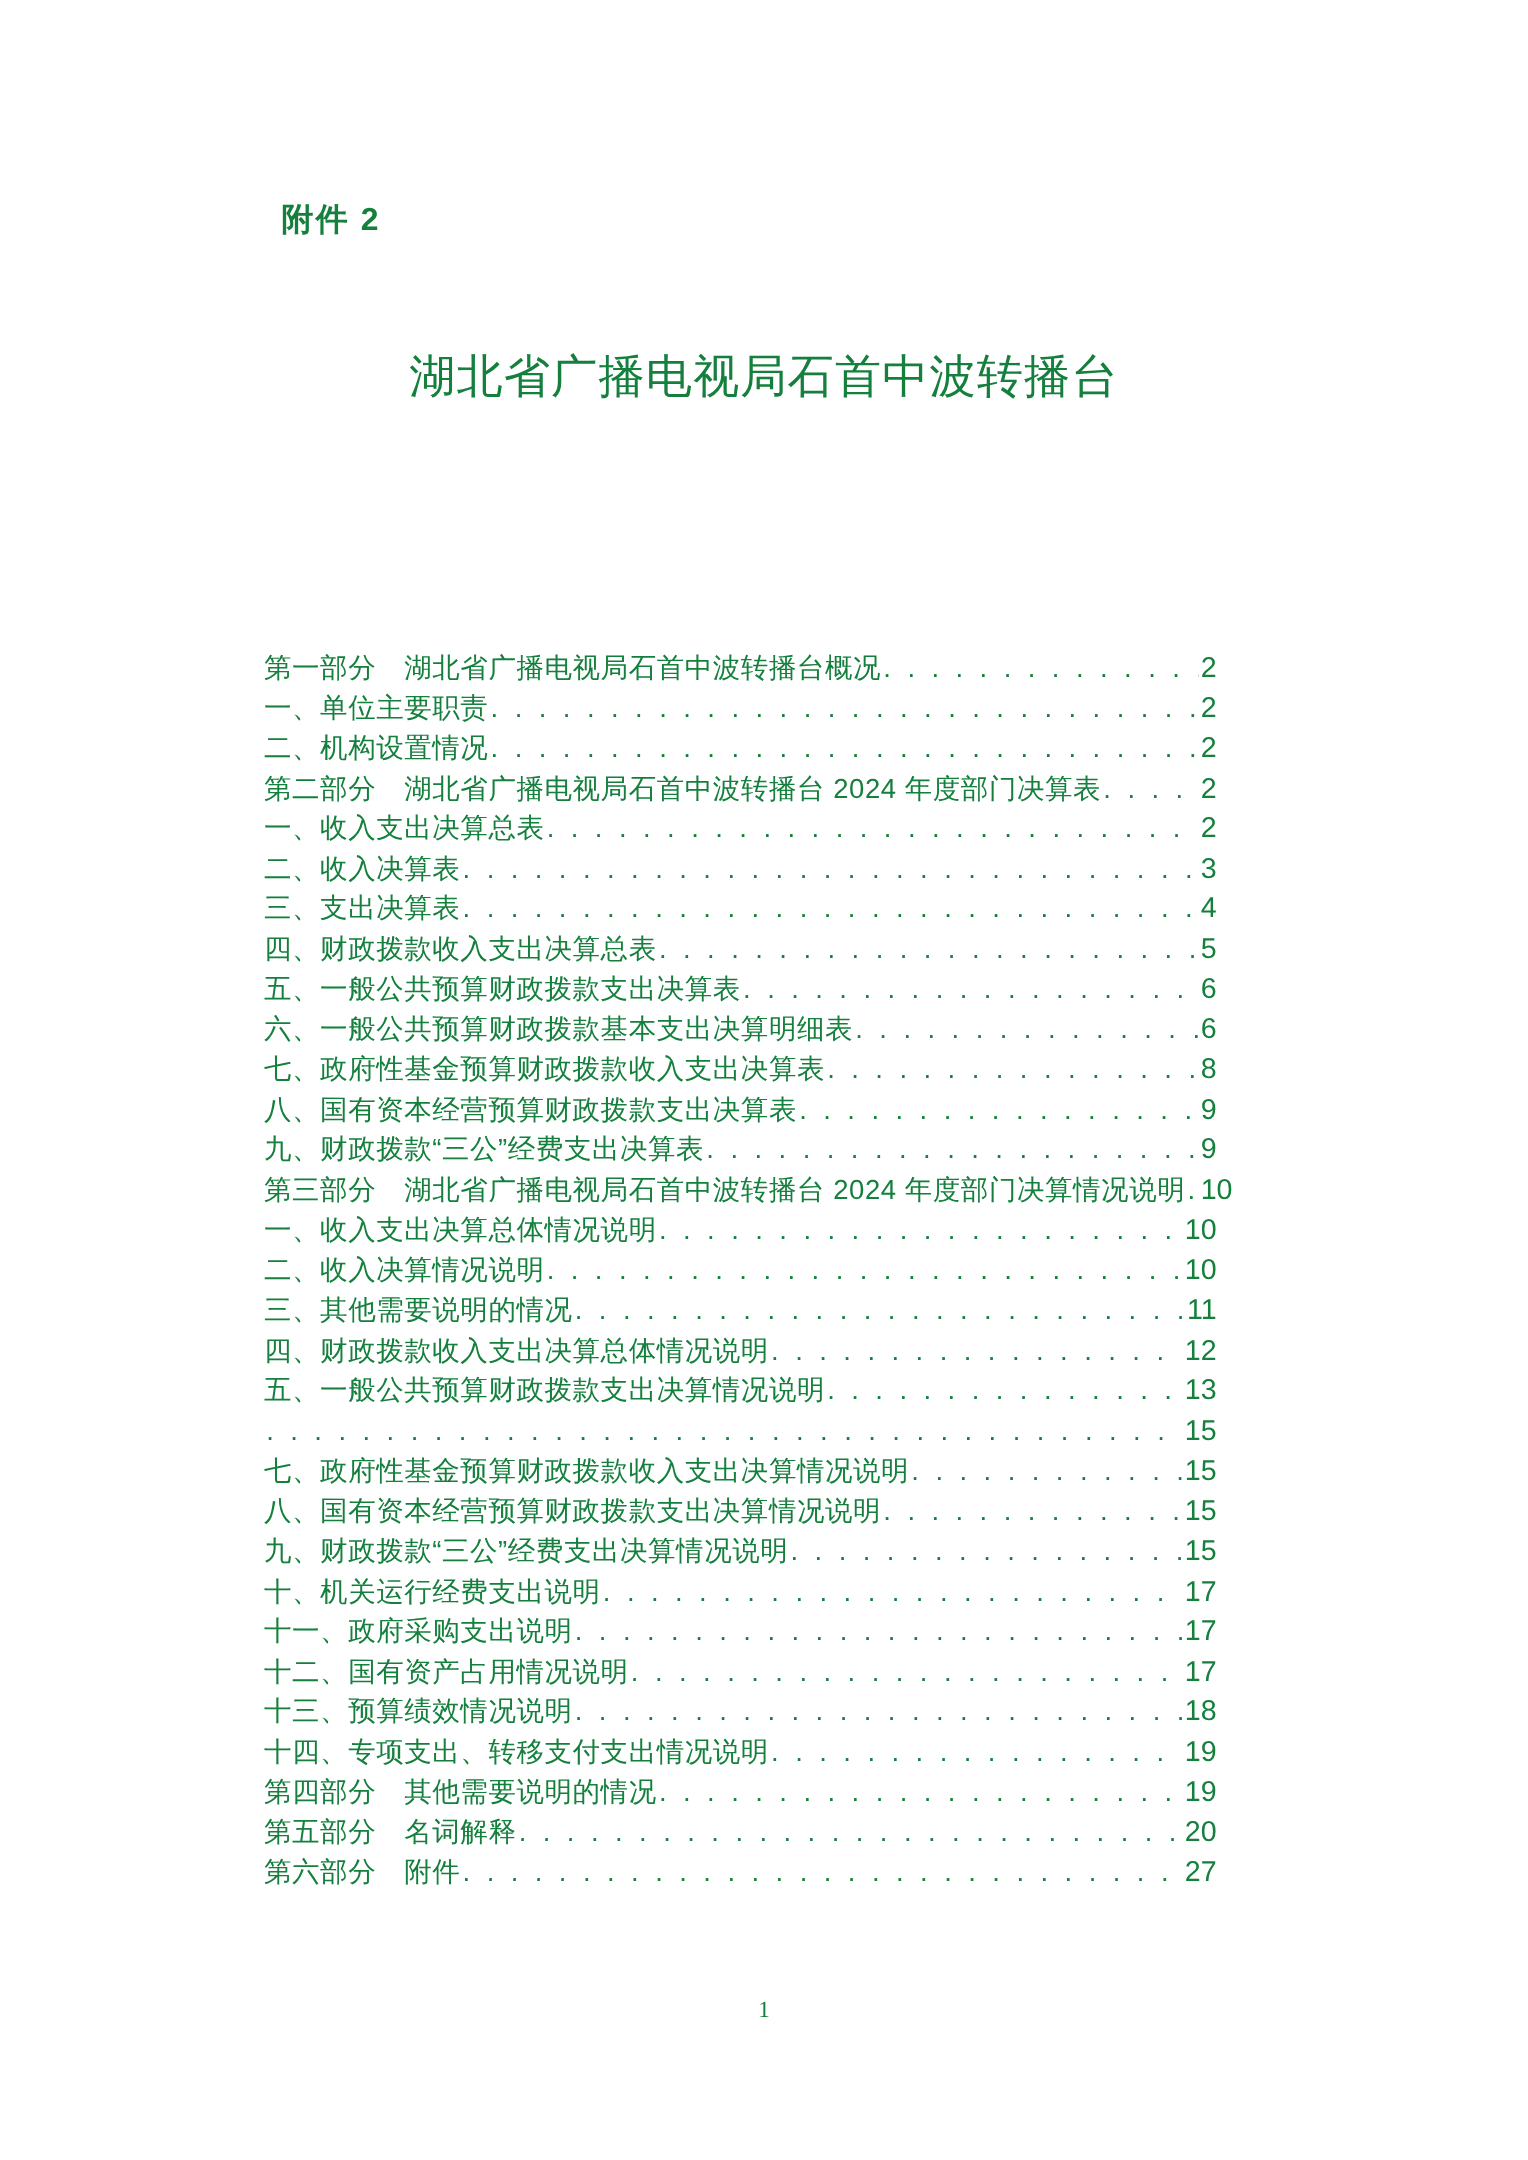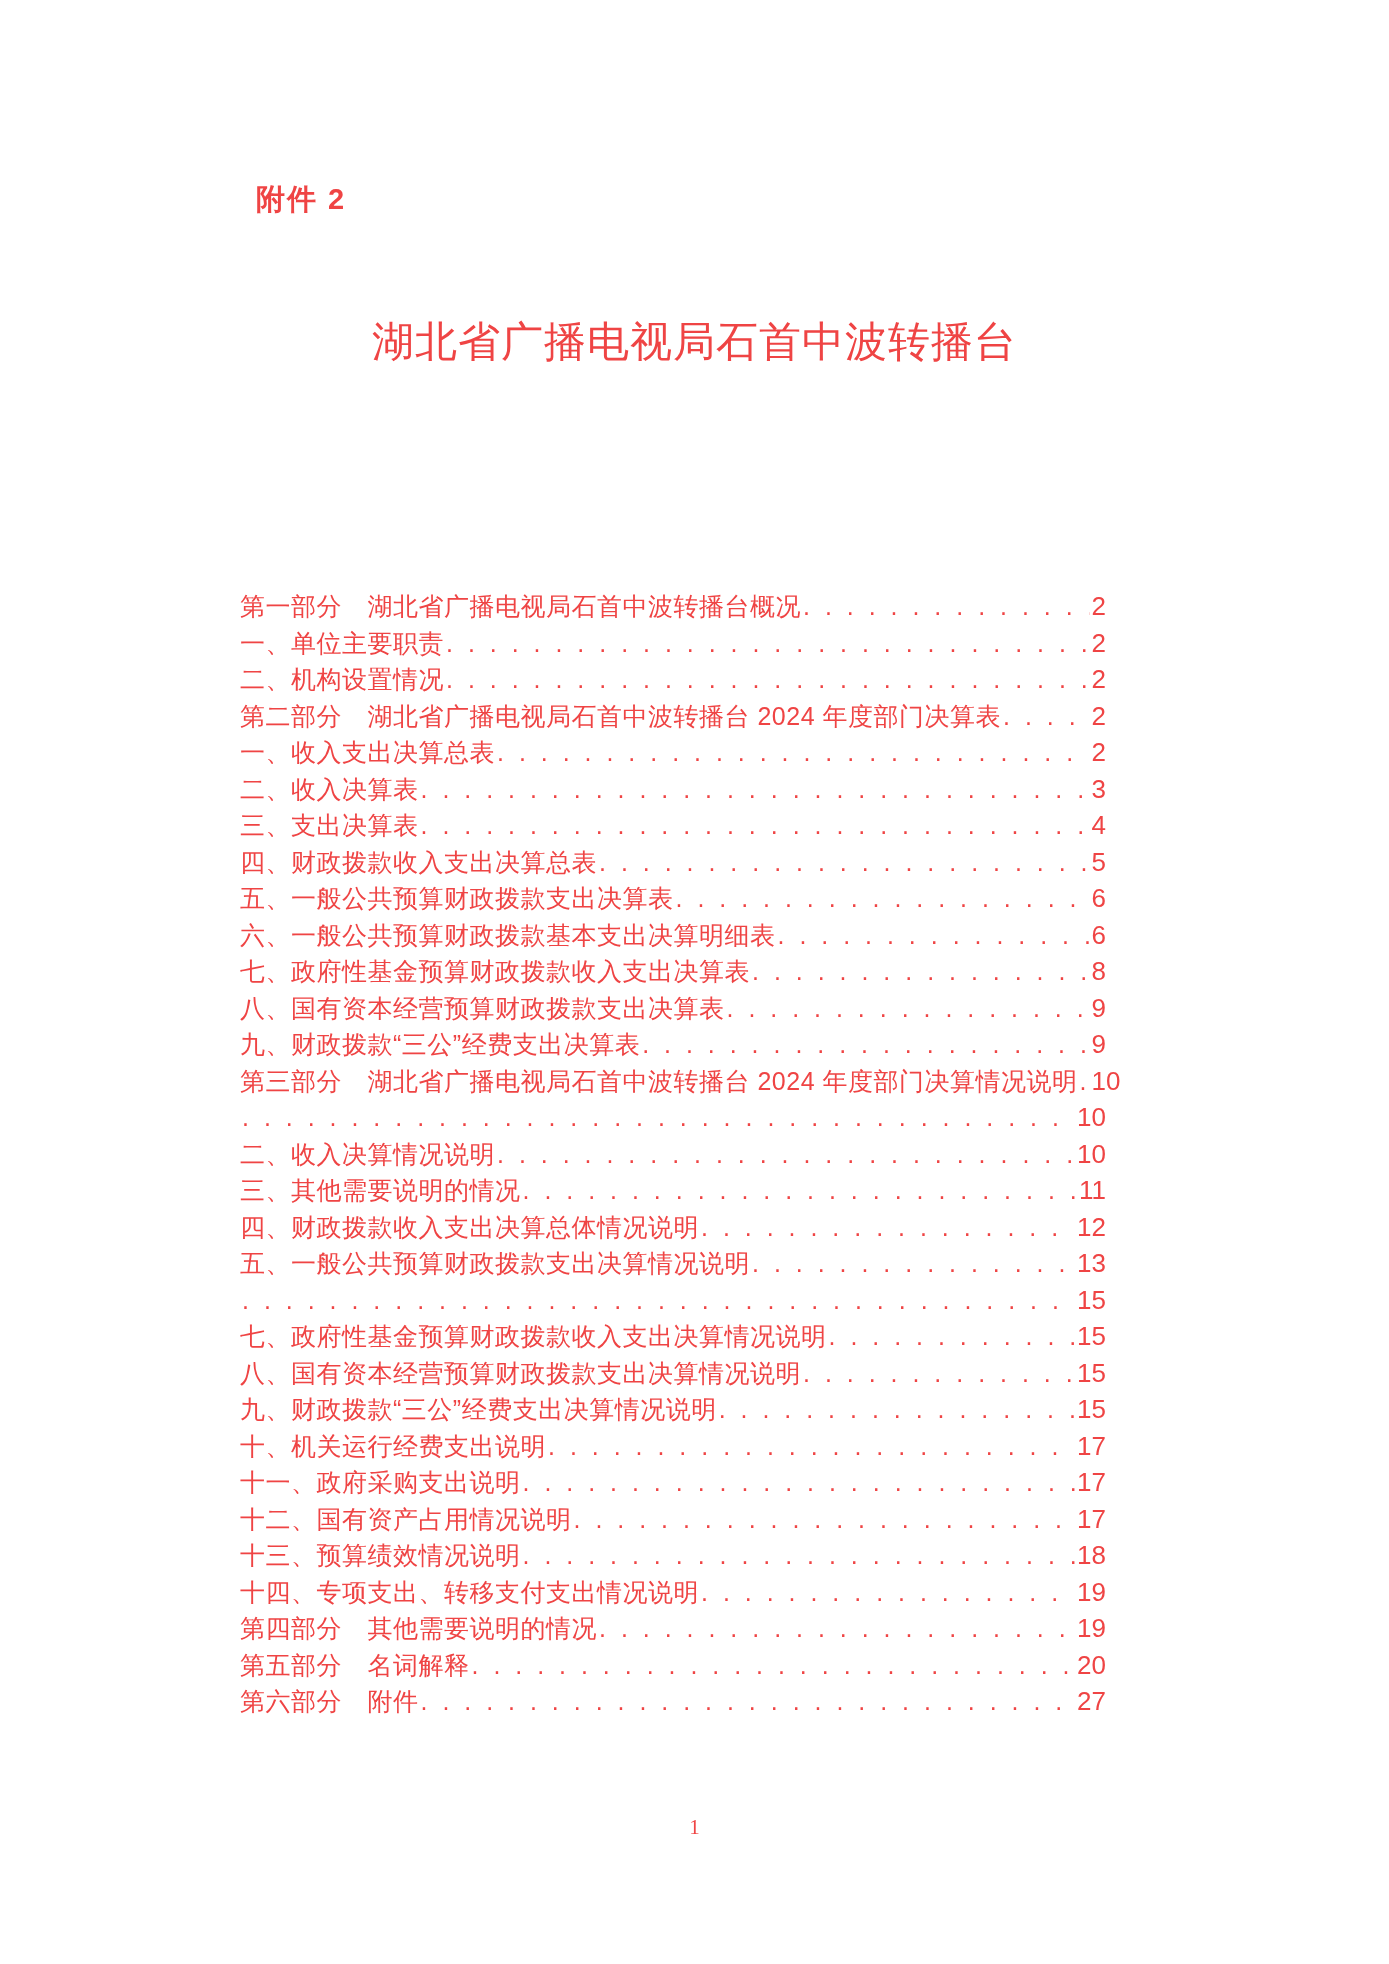--- a/index.html
+++ b/index.html
@@ -6,21 +6,21 @@
     margin: 0;
     padding: 0;
     background: #e8e8e8;
   }
   .page {
     position: relative;
     width: 1389px;
     height: 1964px;
     margin: 0 auto;
     background: #ffffff;
-    color: #ef4444;
+    color: #15803d;
     font-family: "Liberation Sans", "DejaVu Sans", sans-serif;
     overflow: hidden;
   }
   .attachment {
     position: absolute;
     left: 256px;
     top: 180px;
     font-size: 29px;
     font-weight: 700;
     letter-spacing: 2px;
@@ -157,20 +157,21 @@
         <span class="toc-label">九、财政拨款“三公”经费支出决算表</span>
         <span class="toc-leader"></span>
         <span class="toc-page">9</span>
       </div>
       <div class="toc-row">
         <span class="toc-label">第三部分　湖北省广播电视局石首中波转播台 2024 年度部门决算情况说明</span>
         <span class="toc-leader"></span>
         <span class="toc-page">10</span>
       </div>
       <div class="toc-row">
+        <span class="toc-label">一、收入支出决算总体情况说明</span>
         <span class="toc-leader"></span>
         <span class="toc-page">10</span>
       </div>
       <div class="toc-row">
         <span class="toc-label">二、收入决算情况说明</span>
         <span class="toc-leader"></span>
         <span class="toc-page">10</span>
       </div>
       <div class="toc-row">
         <span class="toc-label">三、其他需要说明的情况</span>

